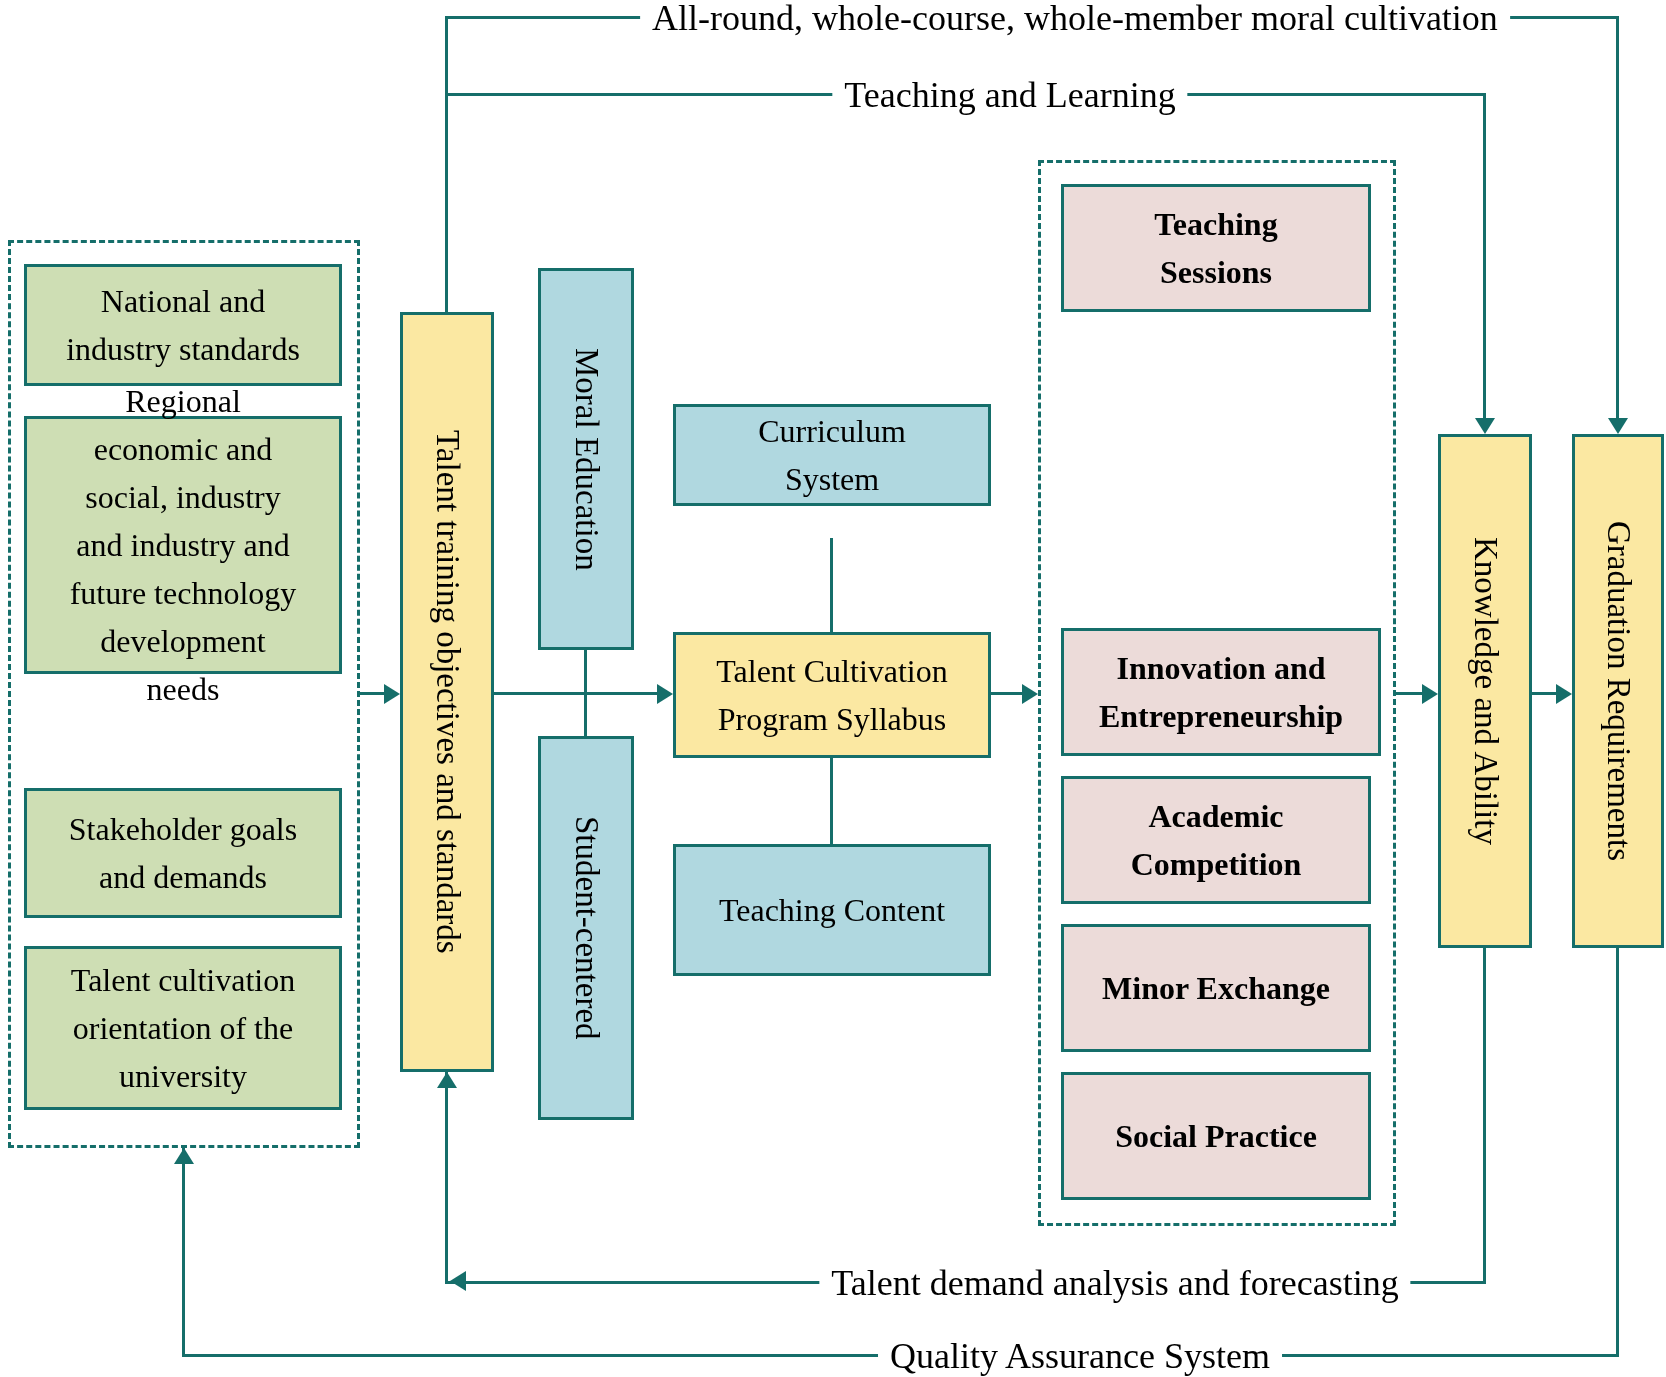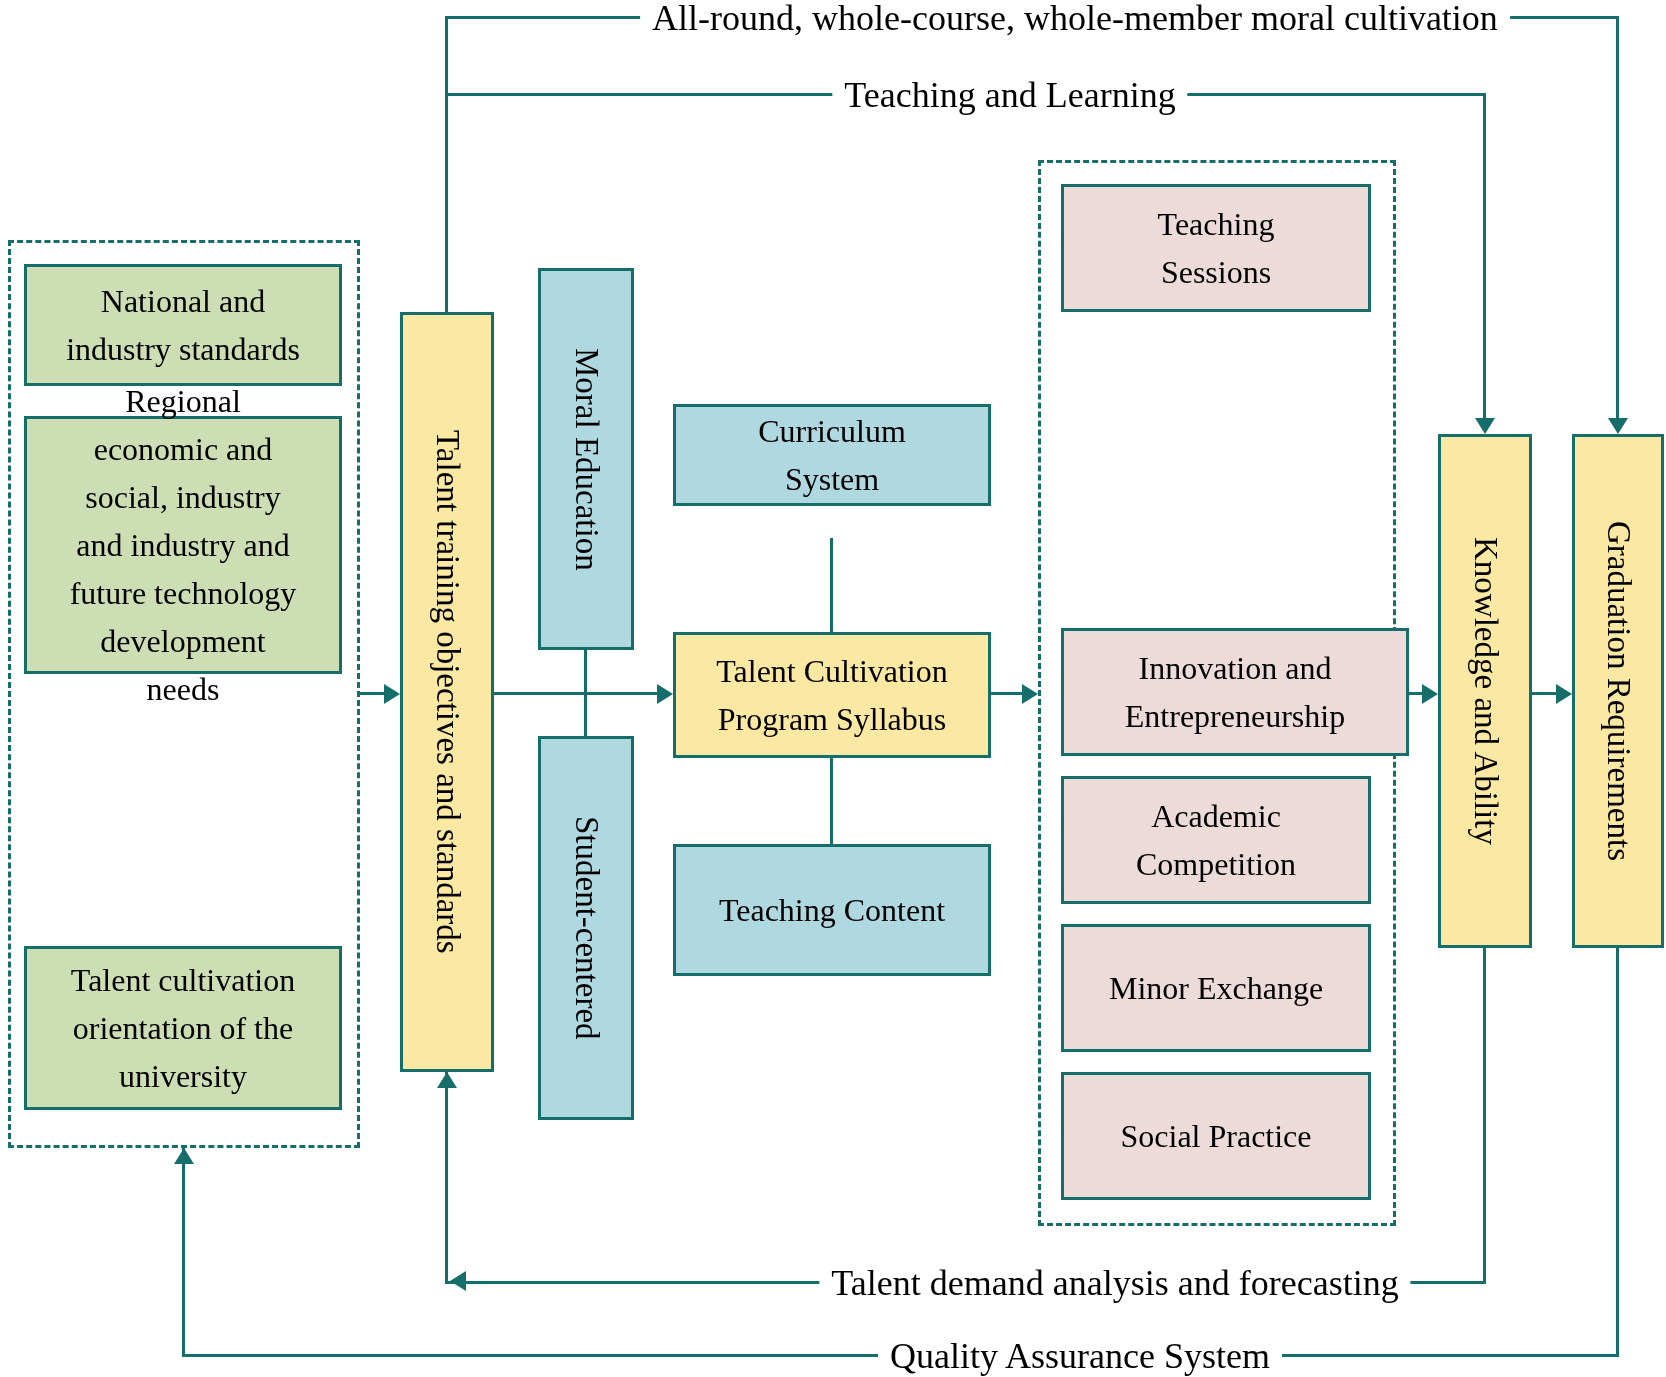--- a/index.html
+++ b/index.html
@@ -16,21 +16,21 @@
   }
   .box{
     position:absolute;border:3px solid var(--line);box-sizing:border-box;
     display:flex;align-items:center;justify-content:center;text-align:center;
     white-space:pre-line;font-size:32px;line-height:1.5;
   }
   .dashedbox{position:absolute;border:3px dashed var(--line);box-sizing:border-box;background:transparent;}
   .green{background:var(--green);}
   .yellow{background:var(--yellow);}
   .blue{background:var(--blue);}
-  .pink{background:var(--pink);}
+  .pink{background:var(--pink);font-weight:bold;}
   .vtext{writing-mode:vertical-rl;text-orientation:mixed;font-size:33px;line-height:1;}
   .hline,.vline{position:absolute;background:var(--line);}
   .hline{height:3px;}
   .vline{width:3px;}
   .arr{position:absolute;width:0;height:0;}
   .arr-r{border-top:10px solid transparent;border-bottom:10px solid transparent;border-left:16px solid var(--line);}
   .arr-l{border-top:10px solid transparent;border-bottom:10px solid transparent;border-right:16px solid var(--line);}
   .arr-d{border-left:10px solid transparent;border-right:10px solid transparent;border-top:16px solid var(--line);}
   .arr-u{border-left:10px solid transparent;border-right:10px solid transparent;border-bottom:16px solid var(--line);}
   .linelabel{
@@ -88,20 +88,22 @@
 
   <div class="box green" style="left:24px;top:264px;width:318px;height:122px">National and
 industry standards</div>
   <div class="box green" style="left:24px;top:416px;width:318px;height:258px">Regional
 economic and
 social, industry
 and industry and
 future technology
 development
 needs</div>
+  <div class="box green" style="left:24px;top:788px;width:318px;height:130px">Stakeholder goals
+and demands</div>
   <div class="box green" style="left:24px;top:946px;width:318px;height:164px">Talent cultivation
 orientation of the
 university</div>
 
   <div class="box yellow" style="left:400px;top:312px;width:94px;height:760px">
     <span class="vtext">Talent training objectives and standards</span>
   </div>
 
   <div class="box blue" style="left:538px;top:268px;width:96px;height:382px">
     <span class="vtext">Moral Education</span>
@@ -111,21 +113,21 @@
   </div>
 
   <div class="box blue" style="left:673px;top:404px;width:318px;height:102px">Curriculum
 System</div>
   <div class="box yellow" style="left:673px;top:632px;width:318px;height:126px">Talent Cultivation
 Program Syllabus</div>
   <div class="box blue" style="left:673px;top:844px;width:318px;height:132px">Teaching Content</div>
 
   <div class="box pink" style="left:1061px;top:184px;width:310px;height:128px">Teaching
 Sessions</div>
-  <div class="box pink" style="left:1061px;top:628px;width:348px;height:128px">Innovation and
+  <div class="box pink" style="left:1061px;top:628px;width:320px;height:128px">Innovation and
 Entrepreneurship</div>
   <div class="box pink" style="left:1061px;top:776px;width:310px;height:128px">Academic
 Competition</div>
   <div class="box pink" style="left:1061px;top:924px;width:310px;height:128px">Minor Exchange</div>
   <div class="box pink" style="left:1061px;top:1072px;width:310px;height:128px">Social Practice</div>
 
   <div class="box yellow" style="left:1438px;top:434px;width:94px;height:514px">
     <span class="vtext">Knowledge and Ability</span>
   </div>
   <div class="box yellow" style="left:1572px;top:434px;width:92px;height:514px">

